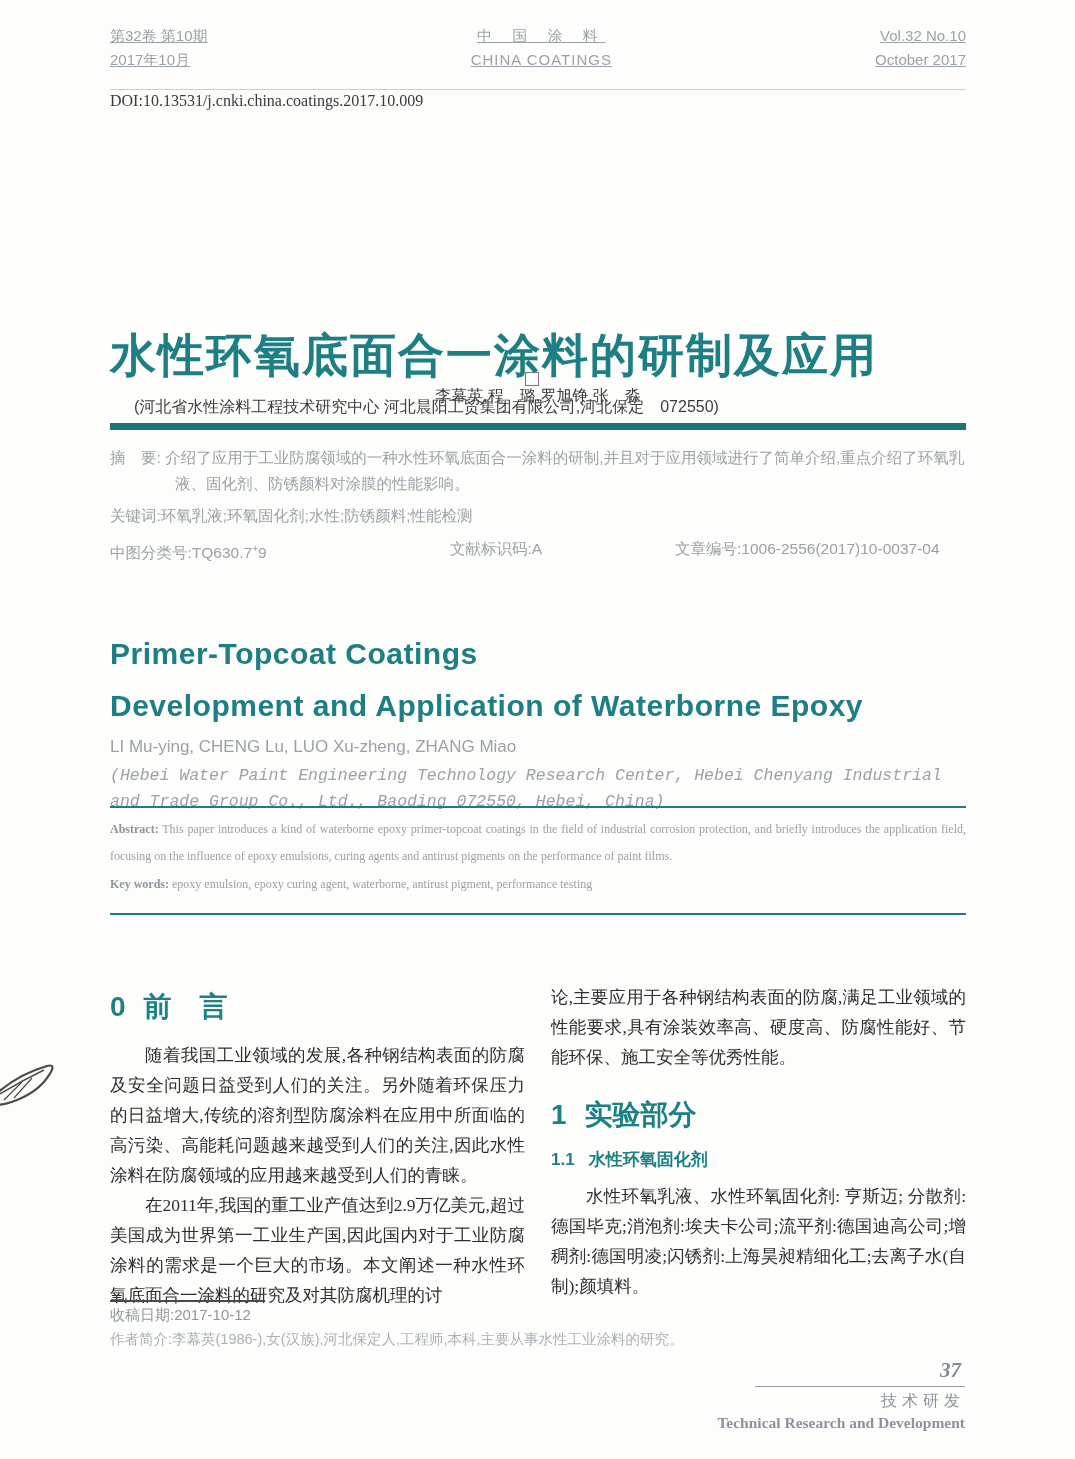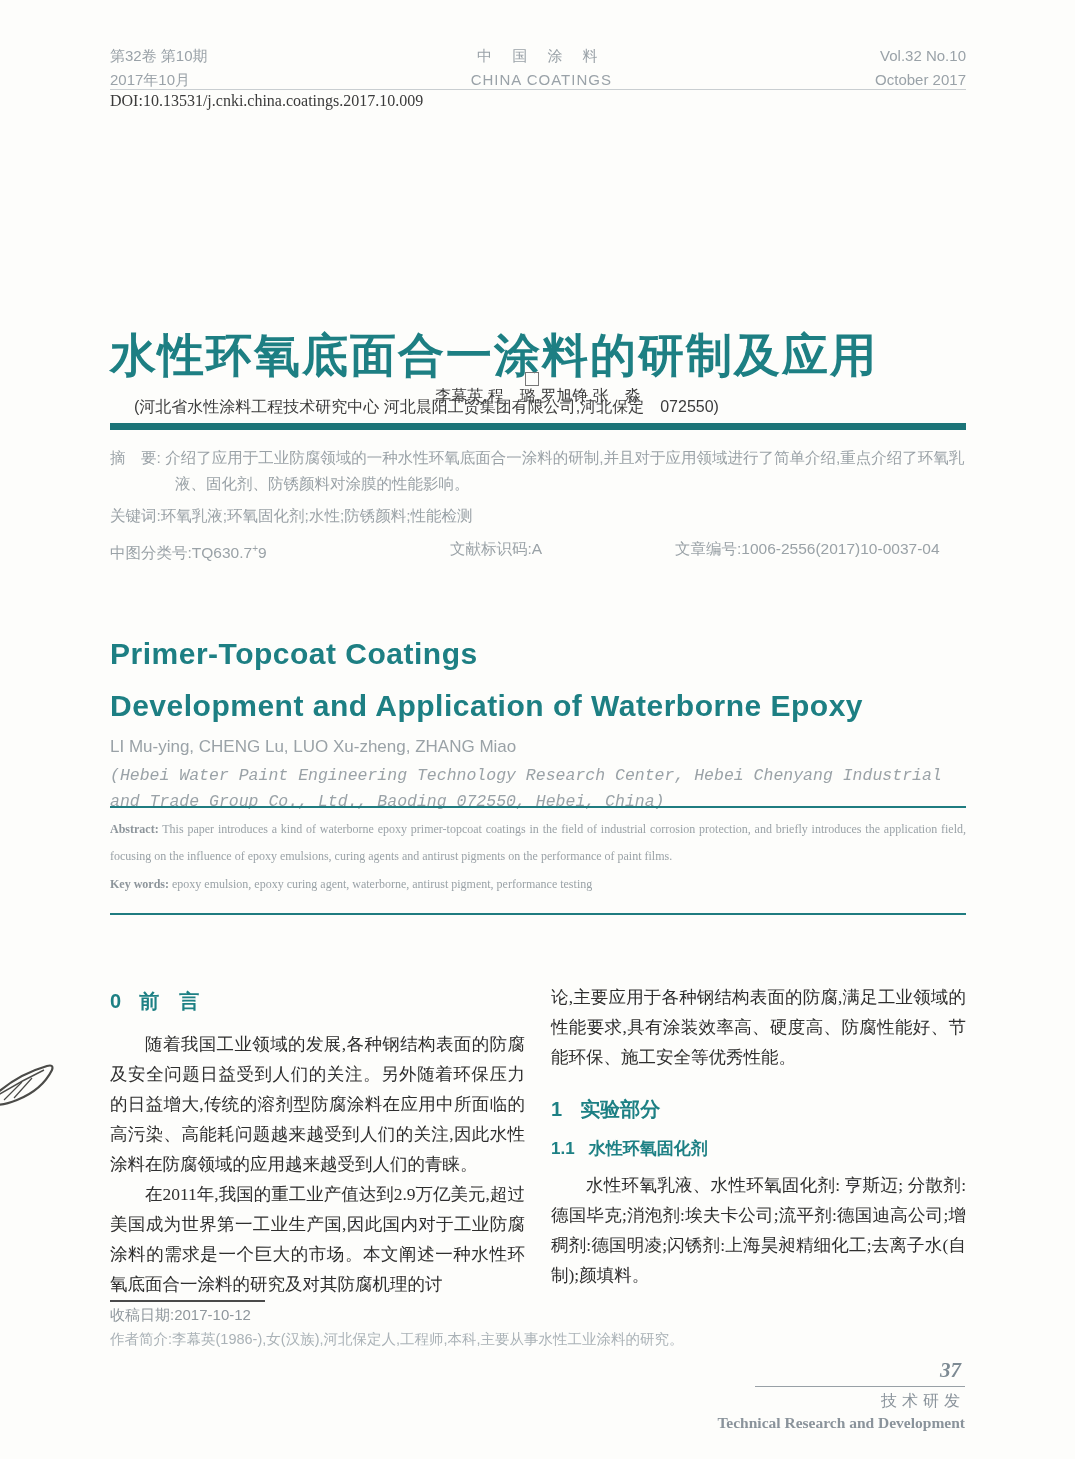--- a/index.html
+++ b/index.html
@@ -8,22 +8,22 @@
     width:1075px;height:1459px;
     margin:0 auto;
     background:#fdfdfb;
     font-family:"Liberation Sans",sans-serif;
     color:#2e2e2e;
     overflow:hidden;
   }
   .abs{position:absolute;left:110px;width:856px;}
 
   
-  .journal-header{top:44px;display:flex;justify-content:space-between;
-    color:#9aa2a8;font-size:15px;line-height:24px;}
+  .journal-header{top:24px;display:flex;justify-content:space-between;
+    color:#9aa2a8;font-size:15px;line-height:24px;text-decoration:underline;}
   .jh-left{text-align:left;}
   .jh-center{text-align:center;letter-spacing:1px;}
   .jh-center .cn{letter-spacing:8px;}
   .jh-right{text-align:right;}
   .header-rule{top:89px;border-top:1px solid #c9ced1;height:0;}
   .doi-line{top:92px;font-family:"Liberation Serif",serif;font-size:16px;color:#3a3a3a;}
 
   
   .cn-title{top:294px;color:#1d7f83;font-size:46px;font-weight:bold;
     letter-spacing:2px;white-space:nowrap;font-family:"Liberation Sans",sans-serif;}
@@ -52,21 +52,21 @@
   .teal-rule-1{top:806px;border-top:2px solid #1f7c80;height:0;}
   .en-abstract{top:816px;color:#9aa2a7;font-size:12px;line-height:27px;
     font-family:"Liberation Serif",serif;text-align:justify;}
   .en-abstract b{color:#8d959b;}
   .en-keywords{margin-top:1px;}
   .teal-rule-2{top:913px;border-top:2px solid #1f7c80;height:0;}
 
   
   .body-cols{top:982px;display:flex;gap:26px;}
   .col{width:415px;}
-  .sec-h1{color:#1d8084;font-size:20px;font-weight:bold;margin:6px 0 14px 0;
+  .sec-h1{color:#1d8084;font-size:28px;font-weight:bold;margin:6px 0 14px 0;
     font-family:"Liberation Sans",sans-serif;}
   .sec-h1 .num{margin-right:18px;}
   .sec-h2{color:#1d8084;font-size:17px;font-weight:bold;margin:10px 0 10px 0;}
   .sec-h2 .num{margin-right:14px;}
   .cn-para{font-family:"Liberation Serif",serif;font-size:17.5px;line-height:30px;
     color:#2e2e2e;text-align:justify;margin:0;}
   .indent{text-indent:2em;}
   .col-right .sec-h1{margin-top:24px;}
 
   

